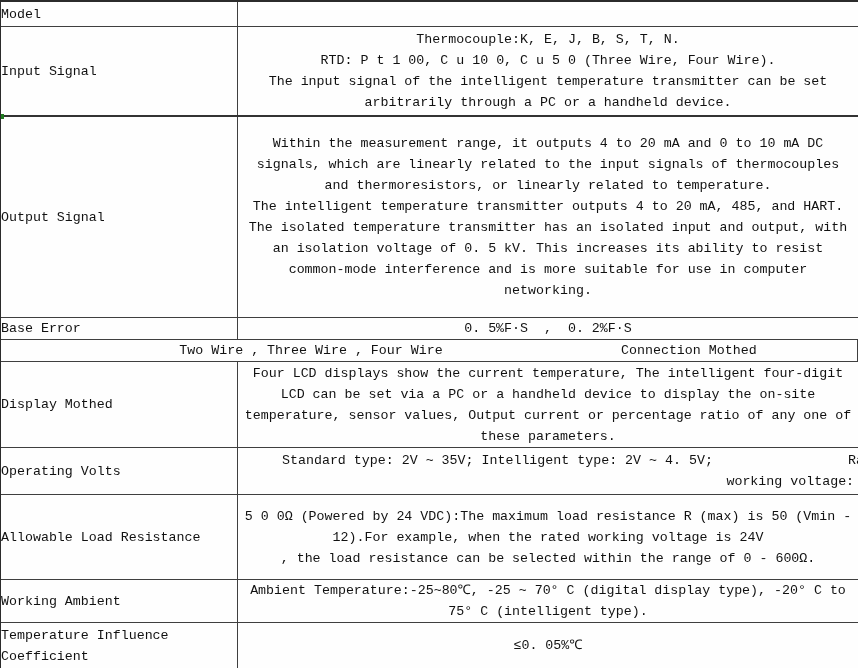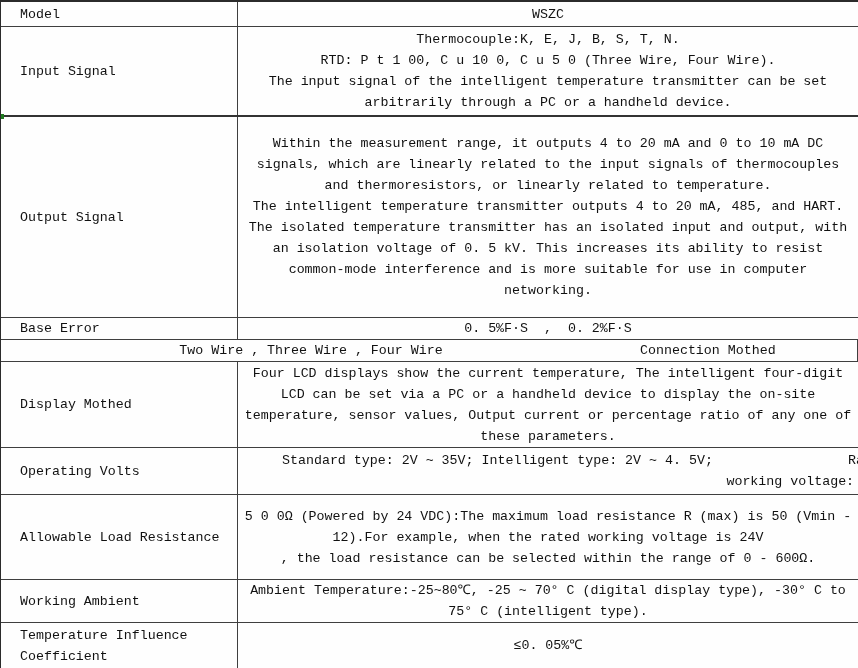--- a/index.html
+++ b/index.html
@@ -33,21 +33,21 @@
     border-bottom: none;
   }
   .cell {
     box-sizing: border-box;
     white-space: pre-wrap;
   }
   .label {
     flex: 0 0 237px;
     width: 237px;
     border-right: 1px solid #3f3f3f;
-    padding-left: 19px;
+    padding-left: 0;
     display: flex;
     flex-direction: column;
     justify-content: center;
     text-align: left;
   }
   .value {
     flex: 1 1 auto;
     padding: 0 4px;
     display: flex;
     flex-direction: column;
@@ -78,21 +78,20 @@
     background: #1f7a1f;
   }
 </style>
 </head>
 <body>
 
 <div class="page">
 
   <div class="row" style="height:25px">
     <div class="cell label">Model</div>
-    <div class="cell value">WSZC</div>
   </div>
 
   <div class="row thick" style="height:90px">
     <div class="cell label">Input Signal</div>
     <div class="cell value">Thermocouple:K, E, J, B, S, T, N.
 RTD: P t 1 00, C u 10 0, C u 5 0 (Three Wire, Four Wire).
 The input signal of the intelligent temperature transmitter can be set arbitrarily through a PC or a handheld device.</div>
   </div>
 
   <div class="row" style="height:201px">
@@ -129,21 +128,21 @@
   </div>
 
   <div class="row" style="height:85px">
     <div class="cell label">Allowable Load Resistance</div>
     <div class="cell value">5 0 0Ω (Powered by 24 VDC):The maximum load resistance R (max) is 50 (Vmin - 12).For example, when the rated working voltage is 24V
 , the load resistance can be selected within the range of 0 - 600Ω.</div>
   </div>
 
   <div class="row" style="height:43px">
     <div class="cell label">Working Ambient</div>
-    <div class="cell value">Ambient Temperature:-25~80℃, -25 ~ 70° C (digital display type), -30° C to 75° C (intelligent type).</div>
+    <div class="cell value">Ambient Temperature:-25~80℃, -25 ~ 70° C (digital display type), -20° C to 75° C (intelligent type).</div>
   </div>
 
   <div class="row last" style="height:45px">
     <div class="cell label">Temperature Influence Coefficient</div>
     <div class="cell value">≤0. 05%℃</div>
   </div>
 
   <div class="green-mark"></div>
 
 </div>

